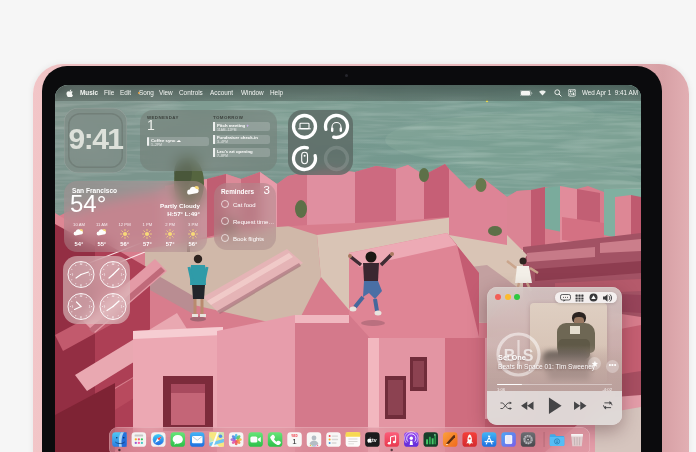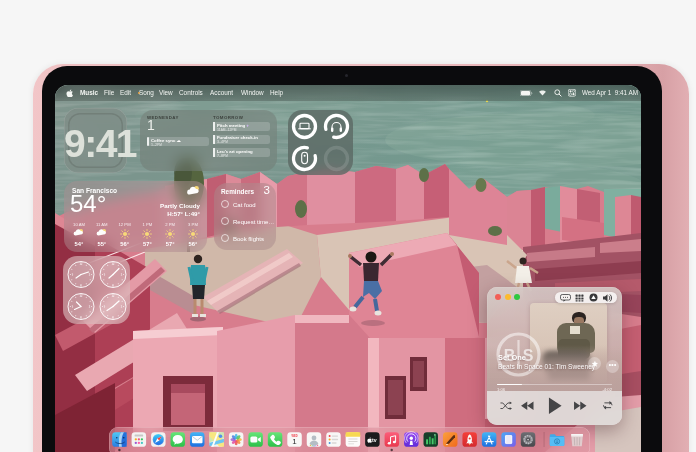--- a/index.html
+++ b/index.html
@@ -205,21 +205,21 @@
           <circle cx="5" cy="4.6" r="2.2" fill="#f4f6f3"></circle>
           <circle cx="11" cy="10.4" r="2.2" fill="#f4f6f3"></circle>
           <circle cx="11" cy="4.6" r="2.2" fill="none" stroke="#f4f6f3" stroke-width="1.2"></circle>
           <circle cx="5" cy="10.4" r="2.2" fill="none" stroke="#f4f6f3" stroke-width="1.2"></circle>
         </svg>
  <span style="position:absolute;left:527px;top:4.4px;font-weight:400;font-size:6.3px;letter-spacing:0px;white-space:nowrap;">Wed Apr 1&nbsp; 9:41 AM</span>
 </div>
 
 <div style="position:absolute;left:9px;top:23px;width:63px;height:65px;border-radius:14px;background:rgba(125,135,128,0.52);backdrop-filter:blur(7px);box-shadow:inset 0 0 0 0.5px rgba(255,255,255,0.18);">
  <div style="position:absolute;left:4px;top:5px;width:55px;height:55px;border-radius:12px;box-shadow:inset 0 0 0 1.5px rgba(90,98,92,0.35);"></div>
- <div style="position:absolute;left:0;top:14px;width:63px;text-align:center;font-size:39px;font-weight:700;color:#dde1da;letter-spacing:-1.5px;">9:41</div>
+ <div style="position:absolute;left:0;top:14px;width:63px;text-align:center;font-size:30px;font-weight:700;color:#dde1da;letter-spacing:-1.5px;">9:41</div>
 </div>
 
 <div style="position:absolute;left:85px;top:25px;width:137px;height:61px;border-radius:13px;background:rgba(112,122,116,0.48);backdrop-filter:blur(7px);color:#fff;">
  <div style="position:absolute;left:7px;top:4.5px;font-size:4.4px;font-weight:700;letter-spacing:0.4px;color:#3c413d;">WEDNESDAY</div>
  <div style="position:absolute;left:7px;top:7px;font-size:14px;font-weight:400;color:#eef0ec;">1</div>
  <div style="position:absolute;left:7px;top:26.8px;width:62px;height:9.5px;border-radius:2.5px;background:rgba(255,255,255,0.18);">
   <div style="position:absolute;left:0;top:0;width:1.6px;height:9.5px;border-radius:1px;background:rgba(255,255,255,0.85);"></div>
   <div style="position:absolute;left:4px;top:0.8px;font-size:4.3px;font-weight:700;color:#fdfdfc;white-space:nowrap;">Coffee sync ☁</div>
   <div style="position:absolute;left:4px;top:5.8px;font-size:3.6px;color:rgba(255,255,255,0.75);white-space:nowrap;">1–2<span style="font-size:3.2px">PM</span></div>
  </div>

